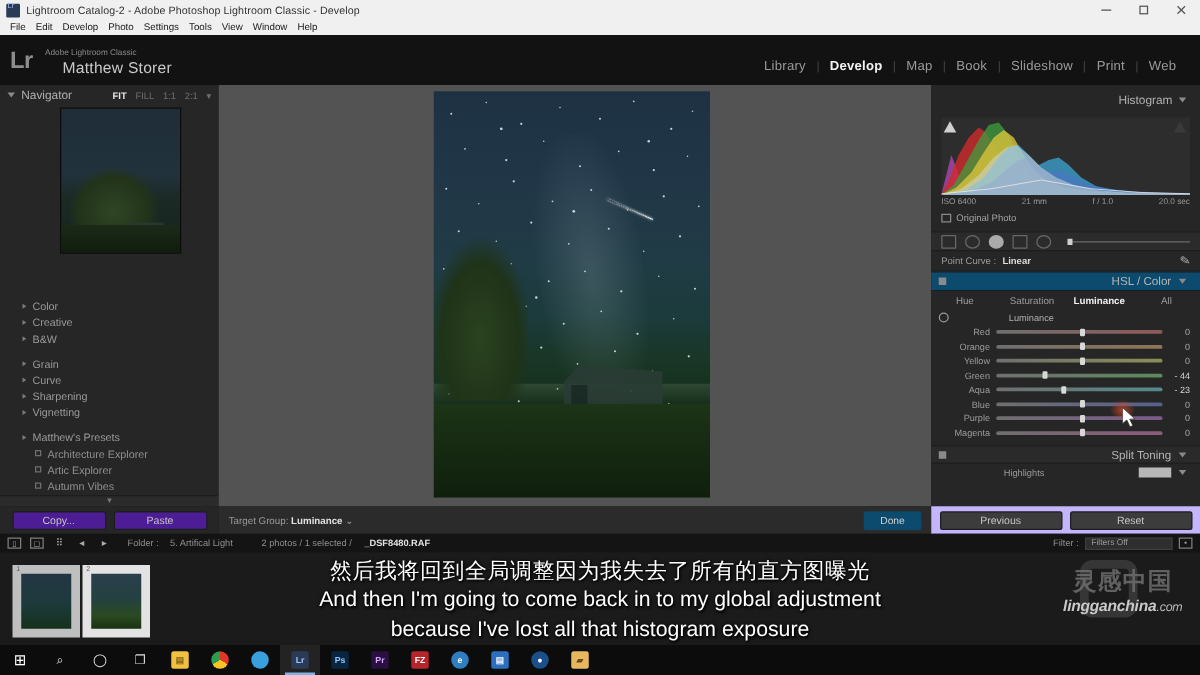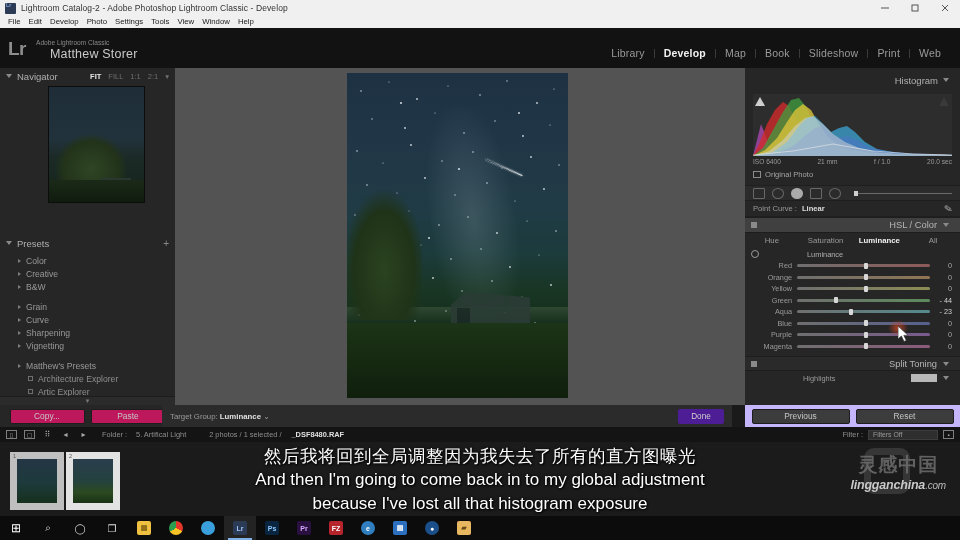--- a/index.html
+++ b/index.html
@@ -114,21 +114,21 @@
   .ti.circ{ border-radius:50%; }
   .ti.sel { background:#d6d6d6; border-color:#d6d6d6; }
   .ts-slider{ margin-left:6px; flex:1; height:1px; background:#6a6a6a; position:relative; }
   .ts-knob { position:absolute; left:0; top:-2px; width:4px; height:5px; background:#cfcfcf; }
 
   .curve-row{ height:16px; display:flex; align-items:center; padding:0 8px; font-size:7.6px;
               color:#9a9a9a; gap:5px; border-bottom:1px solid #1f1f1f; }
   .curve-row b{ color:#dcdcdc; font-weight:bold; }
   .curve-pen{ margin-left:auto; color:#a9a9a9; font-size:10px; transform:rotate(-10deg); }
 
-  .hsl-head{ height:16px; display:flex; align-items:center; padding:0 6px; background:#404040;
+  .hsl-head{ height:16px; display:flex; align-items:center; padding:0 6px; background:#0c4a6e;
              border-top:1px solid #1d1d1d; border-bottom:1px solid #1d1d1d;
              font-size:9.3px; color:#b5b5b5; }
   .hsl-head .sq{ width:6px;height:6px;background:#8a8a8a; }
   .hsl-head span.t{ margin-left:auto; }
   .hsl-tabs{ height:15px; display:flex; align-items:center; font-size:7.8px; color:#9a9a9a; }
   .hsl-tab { flex:1; text-align:center; }
   .hsl-tab.on{ color:#f0f0f0; font-weight:bold; }
   .hsl-sub { font-size:7.4px; color:#b0b0b0; padding:2px 0 1px 62px; }
 
   .sl-row { display:flex; align-items:center; height:11.5px; padding:0 8px 0 0; }
@@ -142,27 +142,27 @@
                border-top:1px solid #1d1d1d; border-bottom:1px solid #1d1d1d;
                font-size:9.3px; color:#b5b5b5; margin-top:4px;}
   .split-head .sq{ width:6px;height:6px;background:#8a8a8a; }
   .split-head span.t{ margin-left:auto; }
   .split-row{ display:flex; align-items:center; height:14px; padding:0 6px; font-size:7.4px; color:#9b9b9b; }
   .split-sw { margin-left:auto; width:26px; height:8px; background:#b8b8b8; }
 
   
   .left-btns { position:absolute; left:0; top:405px; width:175px; height:22px; background:#262626;
                display:flex; align-items:center; justify-content:center; gap:6px; }
-  .lbtn { width:75px; height:15px; background:#be185d; border:1px solid #1d1d1d; border-radius:2px;
+  .lbtn { width:75px; height:15px; background:#4c1d95; border:1px solid #1d1d1d; border-radius:2px;
           font-size:8.4px; color:#c6c6c6; display:flex; align-items:center; justify-content:center; }
-  .center-bar{ position:absolute; left:162px; top:405px; width:570px; height:22px; background:#2b2b2b;
+  .center-bar{ position:absolute; left:175px; top:405px; width:570px; height:22px; background:#2b2b2b;
                display:flex; align-items:center; padding:0 8px;justify-content:space-between; }
   .tg { font-size:7.8px; color:#9a9a9a; }
   .tg b{ color:#e0e0e0; }
-  .done { margin-left:auto; width:46px; height:15px; background:#4c1d95; border-radius:2px;
+  .done { margin-left:auto; width:46px; height:15px; background:#0c4a6e; border-radius:2px;
           font-size:8.2px; color:#cfcfcf; display:flex; align-items:center; justify-content:center; }
   .right-btns{ position:absolute; right:0; top:405px; width:215px; height:22px; background:#c4b5fd;
                display:flex; align-items:center; justify-content:center; gap:6px; }
   .rbtn { width:98px; height:15px; background:#3c3c3c; border:1px solid #1d1d1d; border-radius:2px;
           font-size:8.4px; color:#c6c6c6; display:flex; align-items:center; justify-content:center; }
 
   
   .filmbar { position:absolute; left:0; top:427px; width:960px; height:15px; background:#141414;
              display:flex; align-items:center; padding:0 6px; gap:7px; }
   .fb-ic { width:11px; height:9px; border:1px solid #7e7e7e; font-size:6px; color:#aaa;
@@ -281,25 +281,20 @@
       </span>
     </div>
 
     <div class="nav-img">
       <div class="nav-tree"></div>
       <div class="nav-house"></div>
       <div class="nav-grass"></div>
     </div>
 
     <div class="presets">
-      <div class="pres-head">
-        <span class="tri"></span>
-        <span>Presets</span>
-        <span class="pres-plus">+</span>
-      </div>
       <div class="pres-list">
         <div class="pres-row">
           <span class="dot"></span>
           <span>Color</span>
           </div>
         <div class="pres-row">
           <span class="dot"></span>
           <span>Creative</span>
           </div>
         <div class="pres-row">

